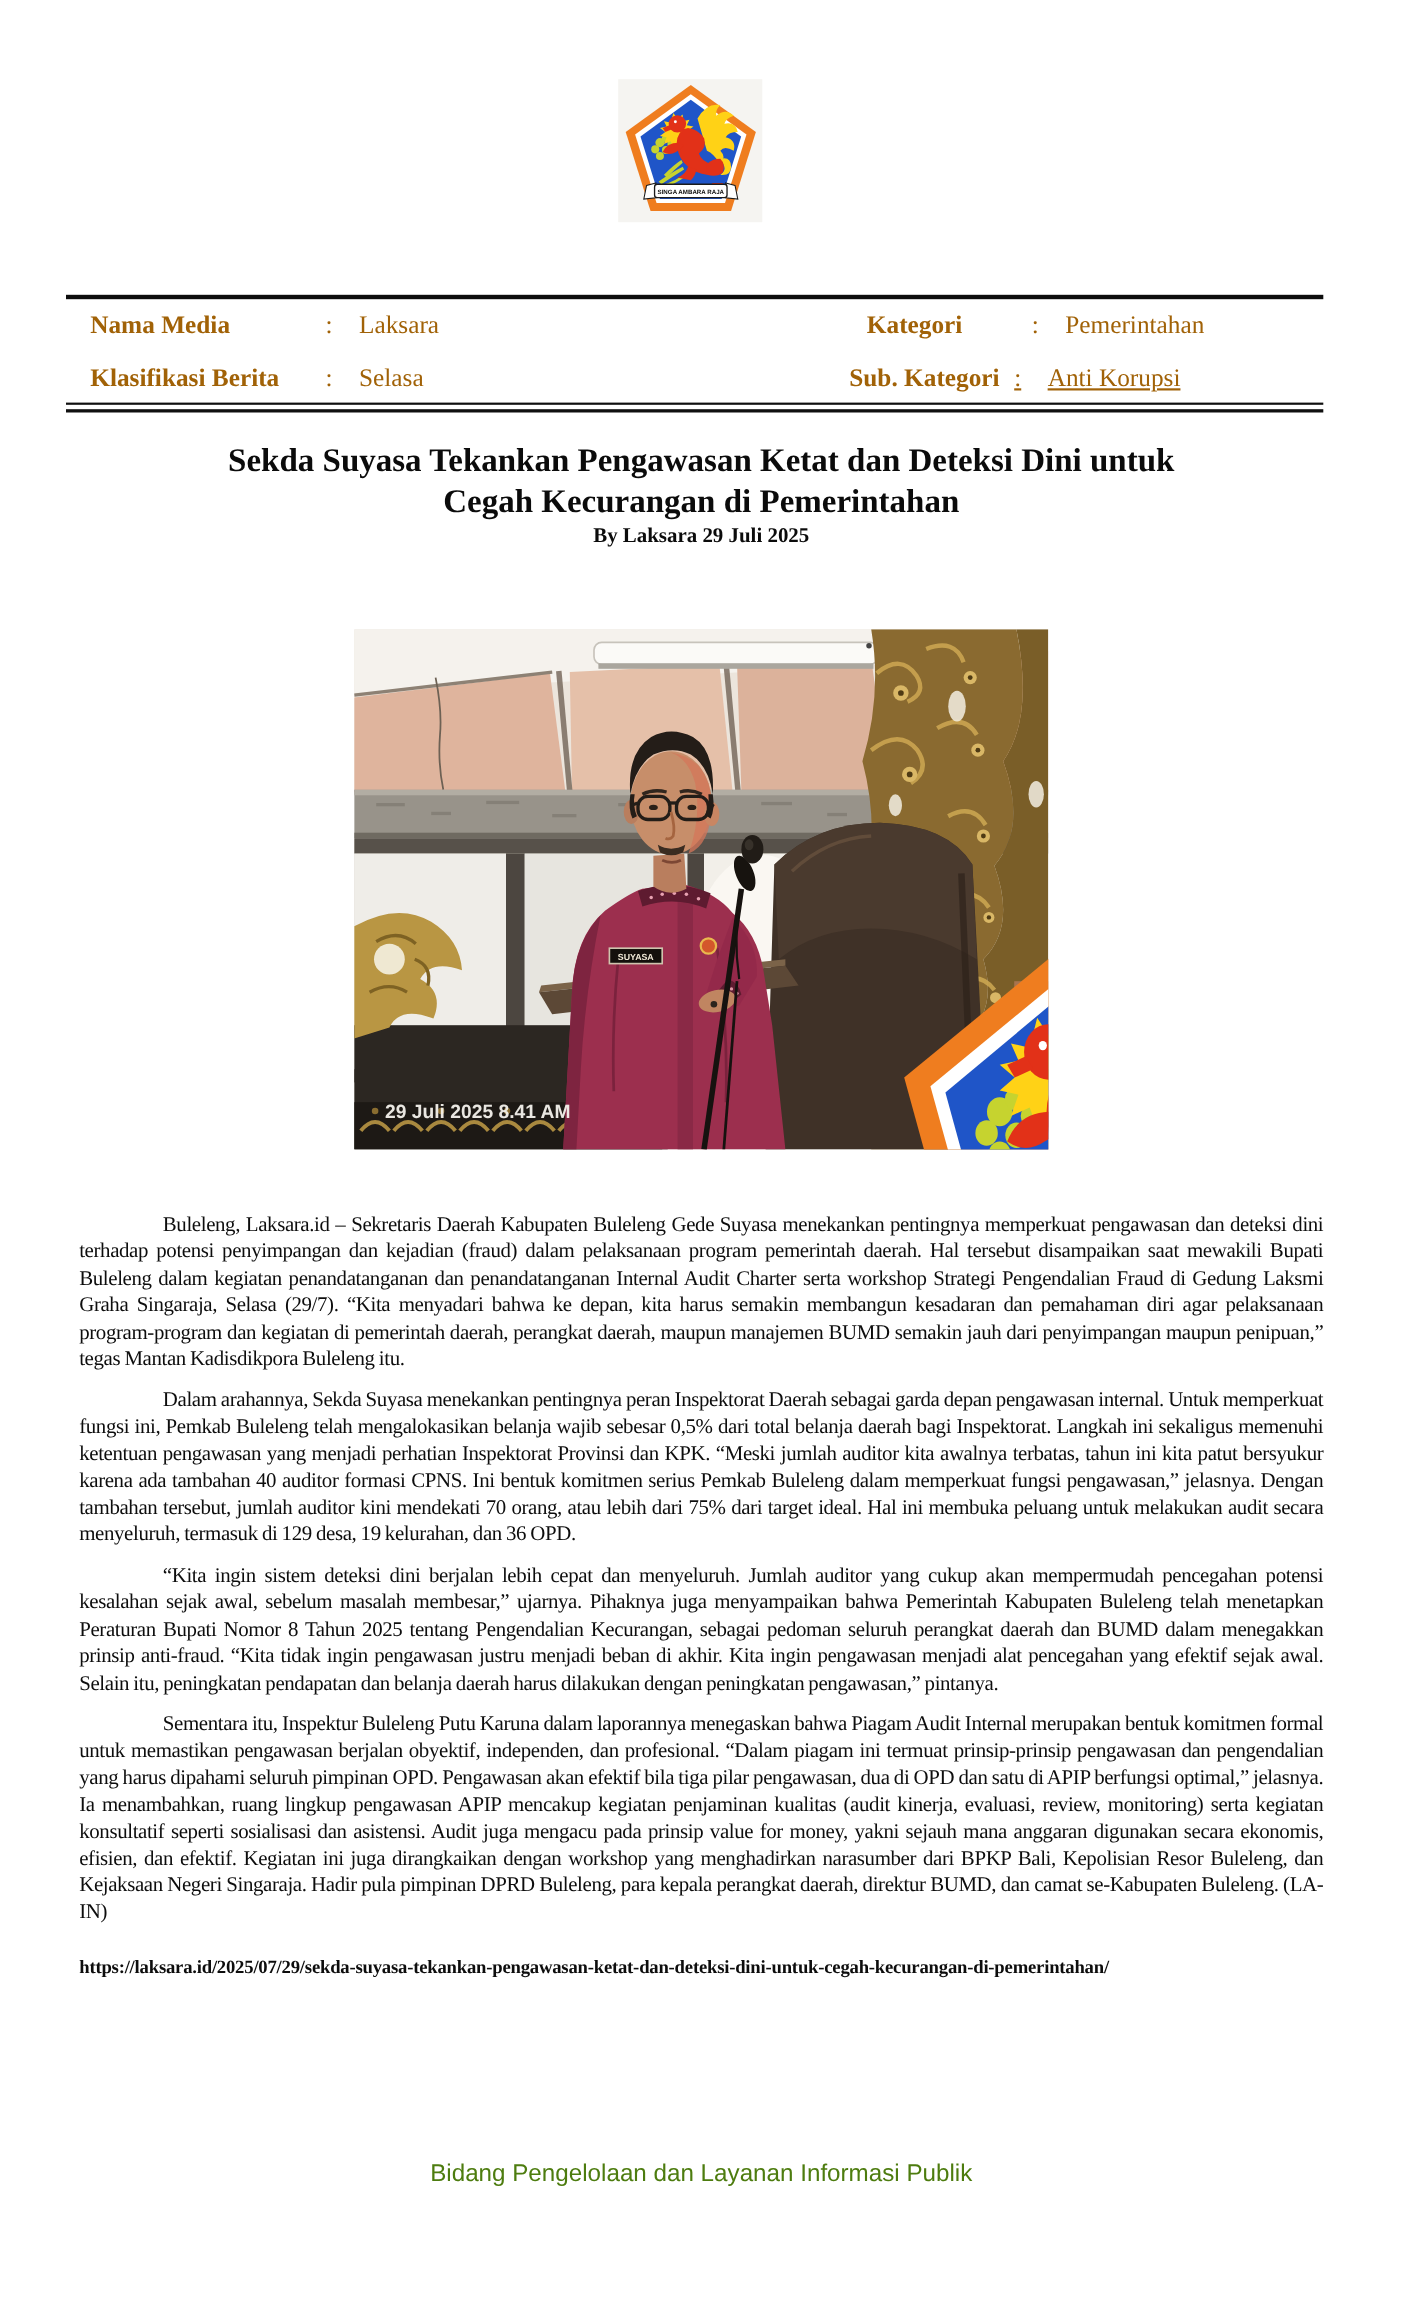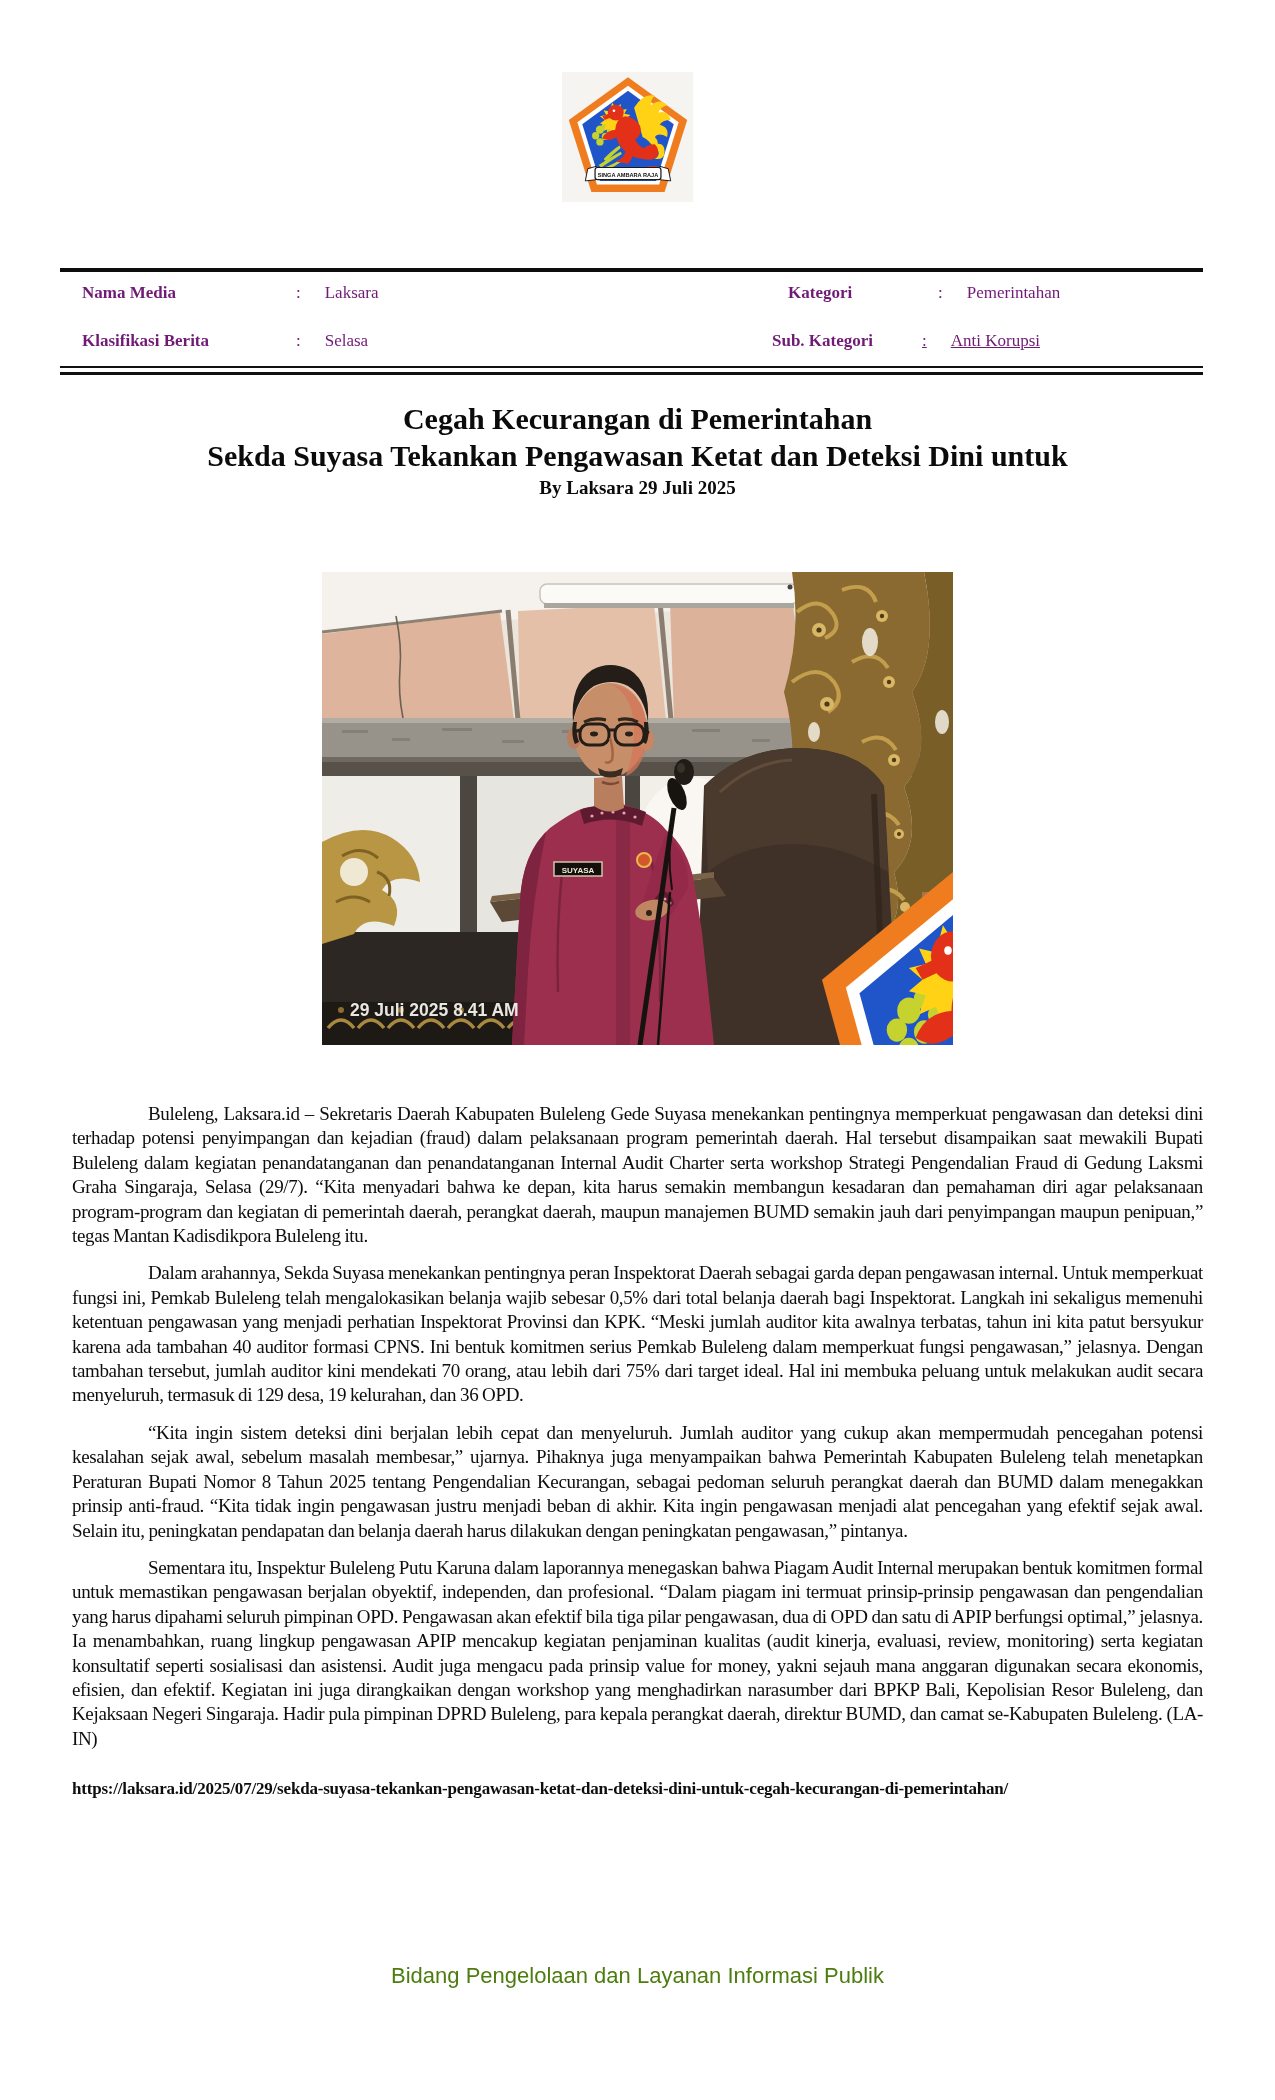--- a/index.html
+++ b/index.html
@@ -9,21 +9,21 @@
   }
   .page{position:relative;width:1275px;height:2100px;background:#fff;overflow:hidden;}
 
   
   .logo-box{position:absolute;left:562px;top:72px;width:131px;height:130px;
     background:#f5f4f1;display:flex;align-items:center;justify-content:center;}
   .logo-box svg{width:122px;height:124px;display:block;}
   .doc-title{position:absolute;left:0;top:214px;width:100%;text-align:center;
     font-size:31px;font-weight:bold;letter-spacing:.5px;white-space:nowrap;color:#0c0c0c;}
   .rule-thick{position:absolute;left:60px;top:268px;width:1143px;height:4px;background:#0d0d0d;}
-  .meta-row{position:absolute;white-space:nowrap;font-size:17px;color:#701a75;}
+  .meta-row{position:absolute;white-space:nowrap;font-size:23px;color:#a16207;}
   .meta-row .lbl{display:inline-block;font-weight:bold;}
   .meta-left .lbl{width:214px;}
   .meta-right .lbl{width:150px;}
   .meta-row .val{padding-left:24px;}
   .rule-double{position:absolute;left:60px;top:366px;width:1143px;height:4px;
     border-top:2px solid #101010;border-bottom:3.5px solid #101010;}
 
   
   .art-title{position:absolute;left:0;top:400px;width:100%;text-align:center;
     font-size:30px;line-height:37px;font-weight:bold;color:#0b0b0b;}
@@ -110,22 +110,22 @@
   </div>
   <div class="meta-row meta-left" style="left:82px;top:331px;">
     <span class="lbl">Klasifikasi Berita</span><span>:</span><span class="val">Selasa</span>
   </div>
   <div class="meta-row meta-right" style="left:772px;top:331px;text-decoration:underline;">
     <span class="lbl">Sub. Kategori</span><span>:</span><span class="val">Anti Korupsi</span>
   </div>
   <div class="rule-double"></div>
 
   <div class="art-title">
+    <div>Sekda Suyasa Tekankan Pengawasan Ketat dan Deteksi Dini untuk</div>
     <div>Cegah Kecurangan di Pemerintahan</div>
-    <div>Sekda Suyasa Tekankan Pengawasan Ketat dan Deteksi Dini untuk</div>
   </div>
   <div class="byline">By Laksara 29 Juli 2025</div>
 
   <div class="photo">
     <svg viewBox="0 0 631 473" preserveAspectRatio="none">
 
       <g>
         <rect width="631" height="150" fill="#ece5dc"></rect>
         <polygon points="0,0 631,0 631,24 0,58" fill="#f5f2ed"></polygon>
         <polygon points="0,62 178,40 192,148 0,148" fill="#dfb49d"></polygon>

